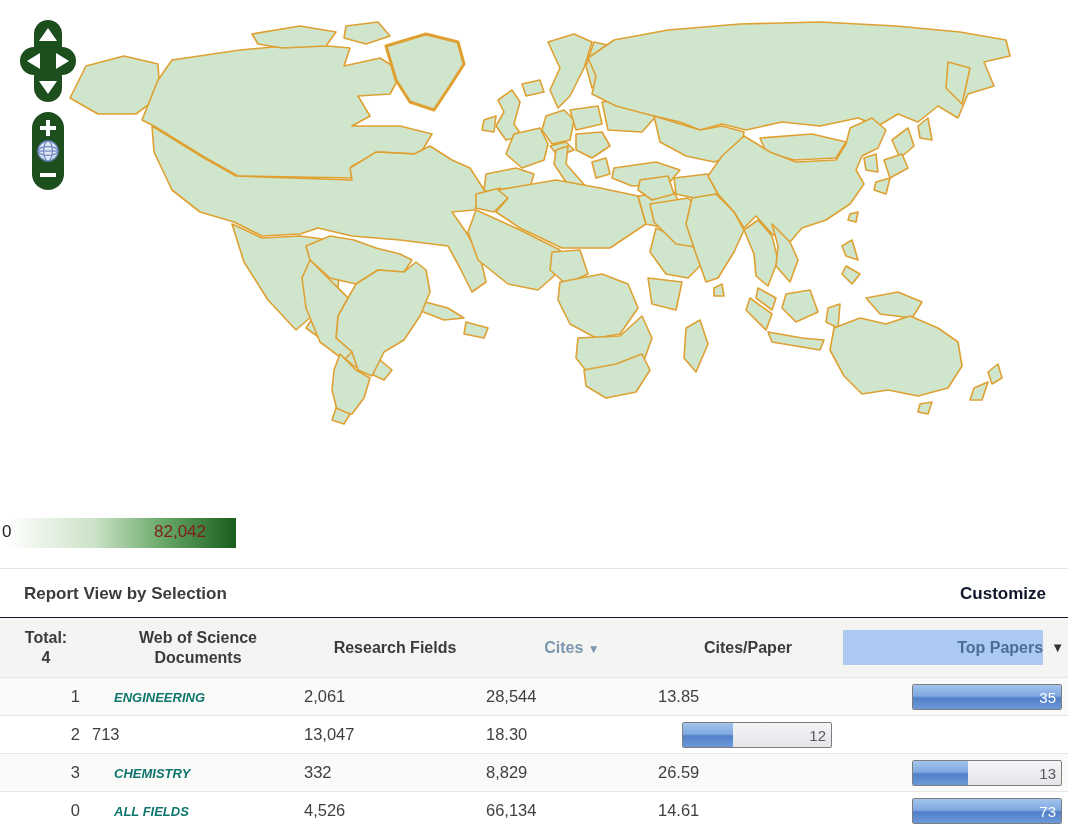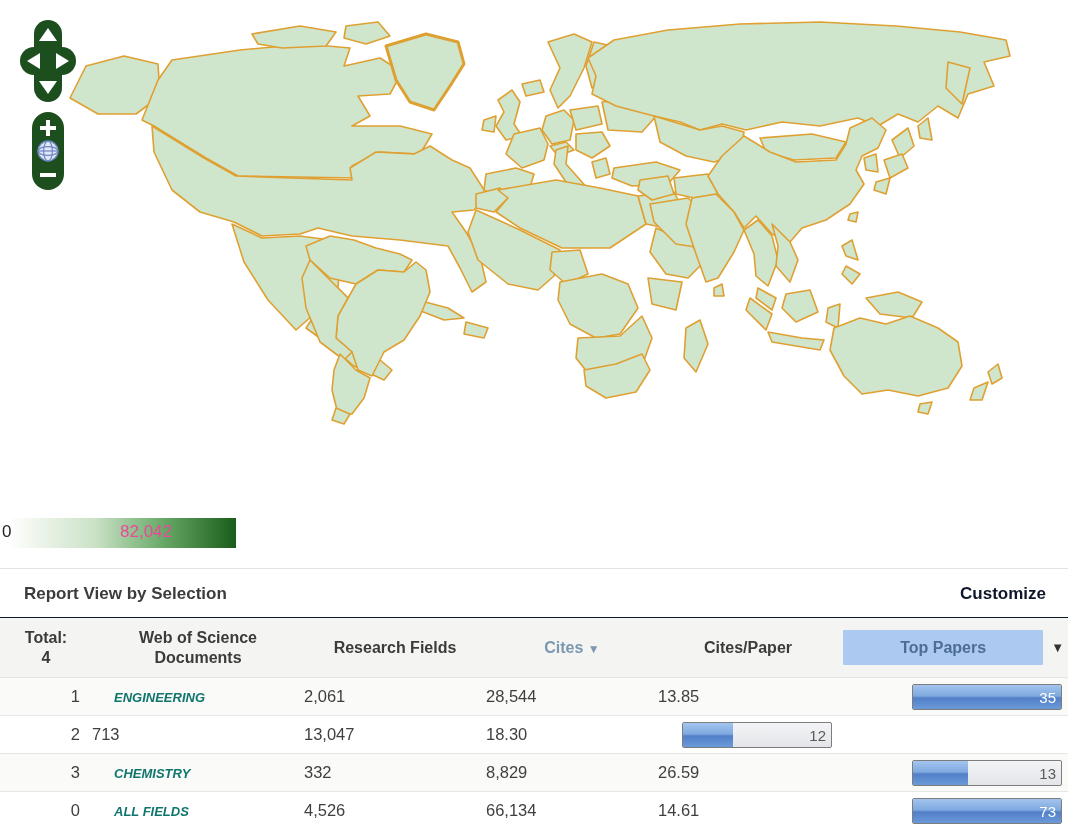--- a/index.html
+++ b/index.html
@@ -21,42 +21,42 @@
   .map-controls { position:absolute; top:18px; left:18px; width:70px; }
   .map-controls svg { display:block; }
 
   
   .legend { position:relative; width:228px; height:30px; margin:18px 0 0 8px; }
   .legend-bar {
     position:absolute; inset:0;
     background:linear-gradient(to right,#ffffff 0%,#f2f7f0 10%,#cbe2c7 38%,#68a968 68%,#1a5c1a 100%);
   }
   .legend-min { position:absolute; left:-6px; top:4px; font-size:17px; color:#222; }
-  .legend-max { position:absolute; left:112px; width:120px; top:4px; font-size:17px; color:#ec4899; }
+  .legend-max { position:absolute; left:112px; width:120px; top:4px; text-align:center; font-size:17px; color:#7f1d1d; }
 
   
   .report-divider { border-top:1px solid #e3e3e1; margin-top:20px; }
   .report-header { display:flex; justify-content:space-between; align-items:center; padding:15px 22px 13px 24px;text-align:right; }
   .report-title { font-size:17px; font-weight:bold; color:#3c3c3c; }
   .customize-link { font-size:17px; font-weight:bold; color:#0f172a; cursor:pointer; }
 
   
   .grid-row { display:grid; grid-template-columns:92px 212px 182px 172px 180px 1fr; align-items:center; }
   .thead {
     background:#f4f4f2; border-top:1px solid #0f172a;
     min-height:60px; font-weight:bold; font-size:16px; color:#3b3b3b;
   }
   .th { text-align:center; line-height:1.2; padding:6px 2px; }
   .th-total { font-size:16px; }
   .th-cites { color:#7b98b0; cursor:pointer; }
   .th-cites .sort-caret { font-size:12px; color:#7b98b0; }
   .th-top-papers { display:flex; align-items:center; justify-content:flex-end; padding-right:4px; }
   .tp-box {
     background:#abc9f1; color:#4d6d94; font-weight:bold;
-    width:200px; text-align:center; padding:8px 0; border-radius:1px; cursor:pointer;
+    width:200px; text-align:right; padding:8px 0; border-radius:1px; cursor:pointer;
   }
   .tp-caret { color:#333; font-size:13px; margin-left:8px; cursor:pointer; }
 
   .trow { min-height:38px; border-top:1px solid #e6e6e4; font-size:16.5px; color:#3f3f3f; }
   .trow.alt { background:#fafaf8; }
   .cell-rank  { text-align:right; padding-right:12px; }
   .cell-field { padding-left:22px; }
   .field-link {
     color:#0f766e; font-weight:bold; font-size:13px; cursor:pointer;
     display:inline-block; max-width:132px; word-break:break-all; line-height:1.18;font-style:italic;

